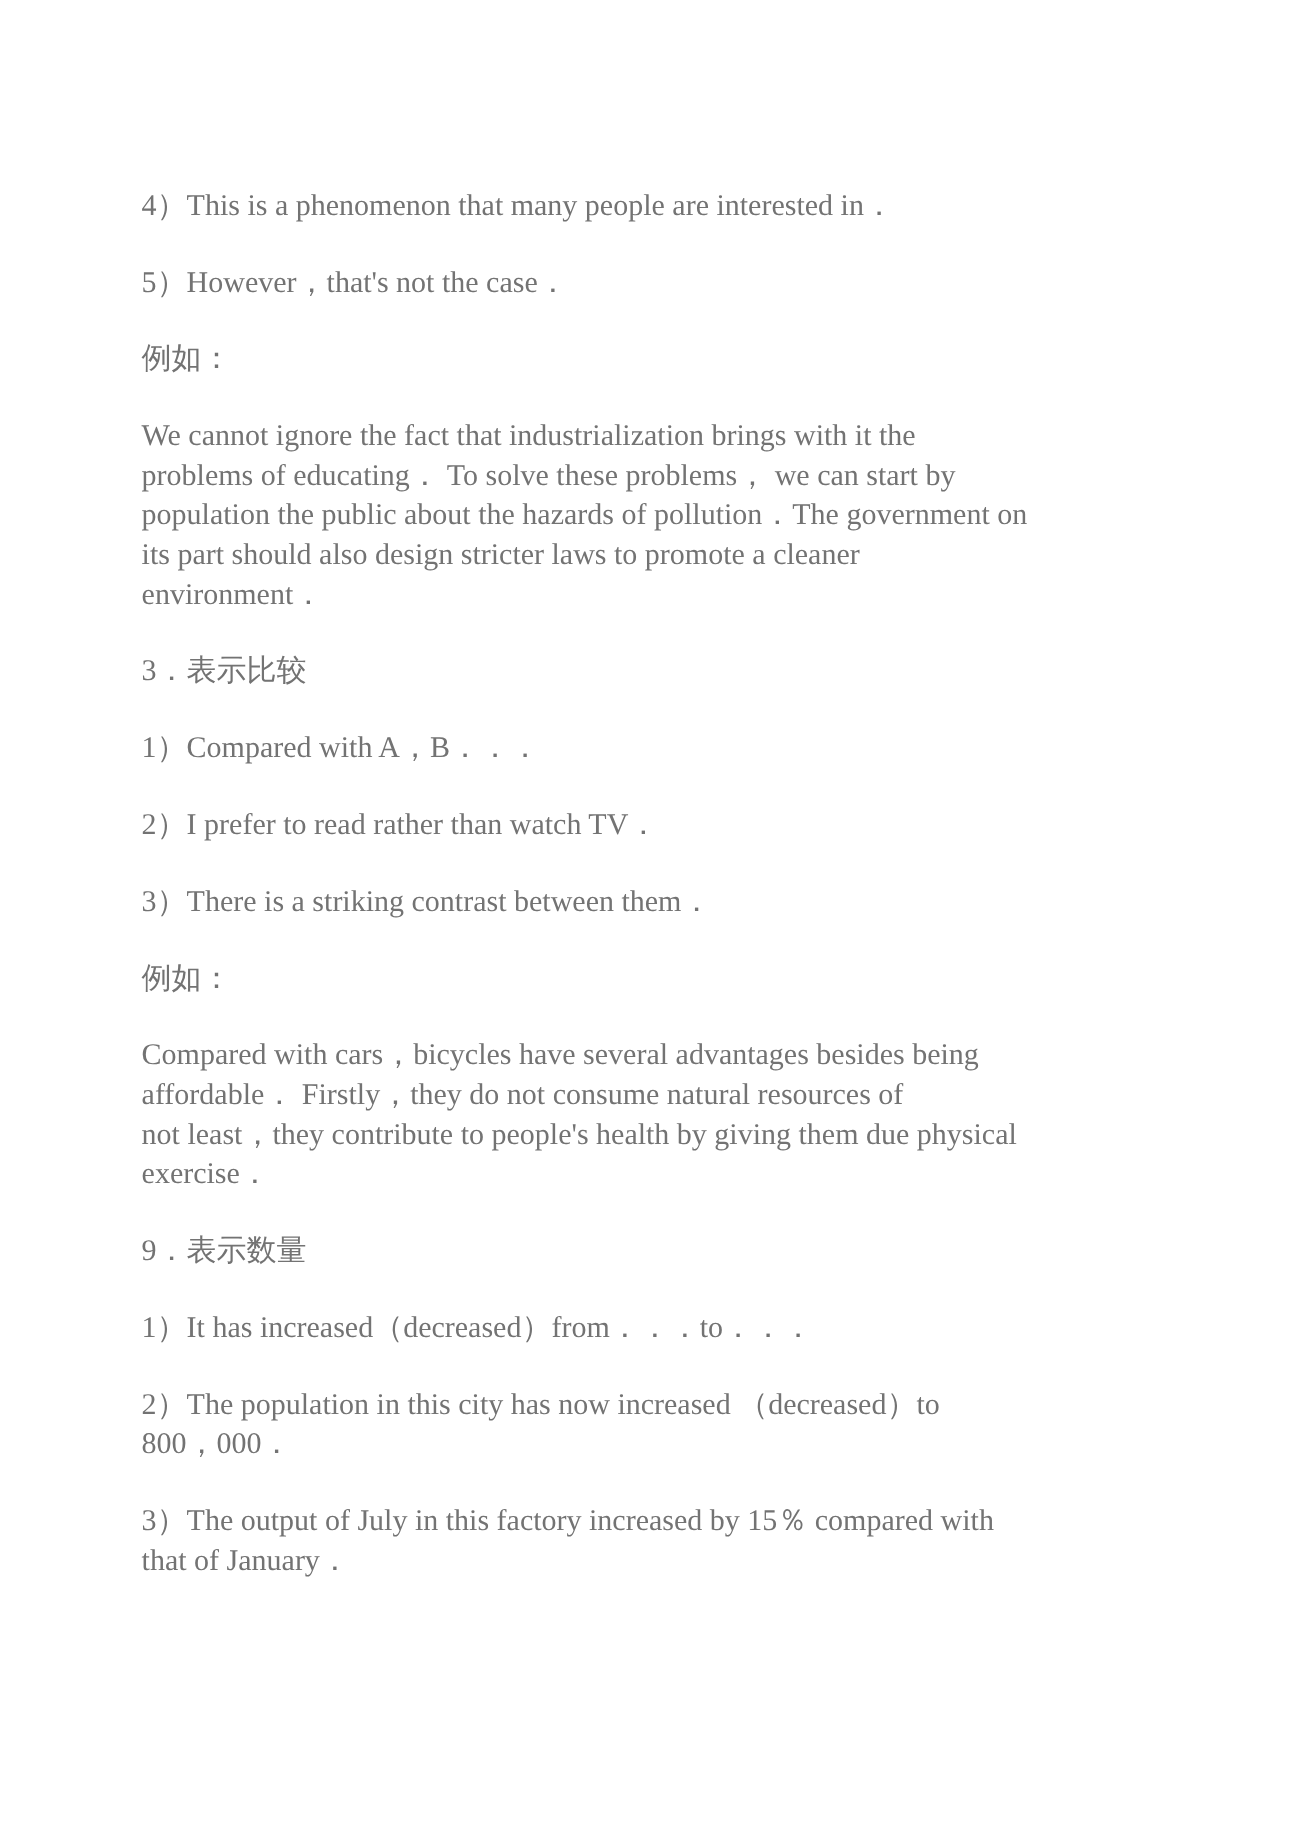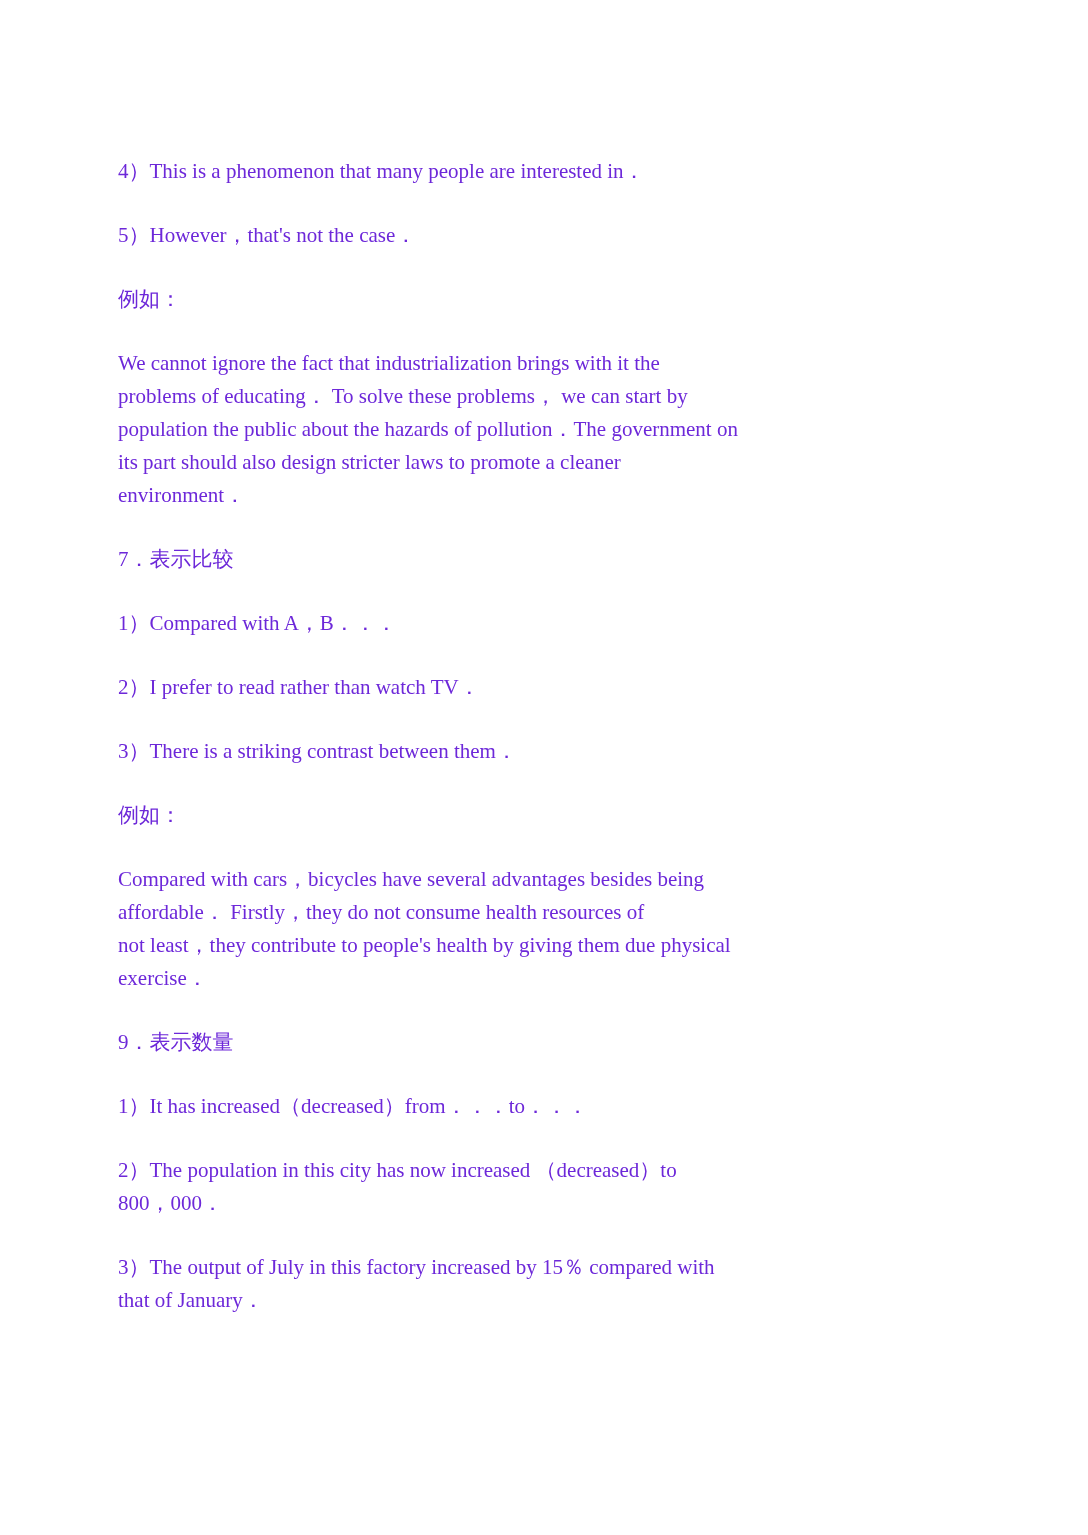--- a/index.html
+++ b/index.html
@@ -17,24 +17,24 @@
     color: #000000;
     overflow: hidden;
   }
   .content {
     padding: 155px 10px 0 118px;
     width: 100%;
   }
   .para {
     margin: 0 0 31px 0;
     font-family: "Liberation Serif", serif;
-    font-size: 21px;
+    font-size: 25px;
     line-height: 33px;
     font-weight: 400;
-    color: #6d28d9;
+    color: #737373;
   }
   .line {
     display: block;
     min-height: 33px;
     white-space: pre-wrap;
   }
 </style>
 </head>
 <body>
 
@@ -55,42 +55,42 @@
 
     <p class="para">
       <span class="line">We cannot ignore the fact that industrialization brings with it the</span>
       <span class="line">problems of educating． To solve these problems， we can start by</span>
       <span class="line">population the public about the hazards of pollution．The government on</span>
       <span class="line">its part should also design stricter laws to promote a cleaner</span>
       <span class="line">environment．</span>
     </p>
 
     <p class="para">
-      <span class="line">7．表示比较</span>
+      <span class="line">3．表示比较</span>
     </p>
 
     <p class="para">
       <span class="line">1）Compared with A，B．．．</span>
     </p>
 
     <p class="para">
       <span class="line">2）I prefer to read rather than watch TV．</span>
     </p>
 
     <p class="para">
       <span class="line">3）There is a striking contrast between them．</span>
     </p>
 
     <p class="para">
       <span class="line">例如：</span>
     </p>
 
     <p class="para">
       <span class="line">Compared with cars，bicycles have several advantages besides being</span>
-      <span class="line">affordable． Firstly，they do not consume health resources of</span>
+      <span class="line">affordable． Firstly，they do not consume natural resources of</span>
       <span class="line">not least，they contribute to people's health by giving them due physical</span>
       <span class="line">exercise．</span>
     </p>
 
     <p class="para">
       <span class="line">9．表示数量</span>
     </p>
 
     <p class="para">
       <span class="line">1）It has increased（decreased）from．．．to．．．</span>

